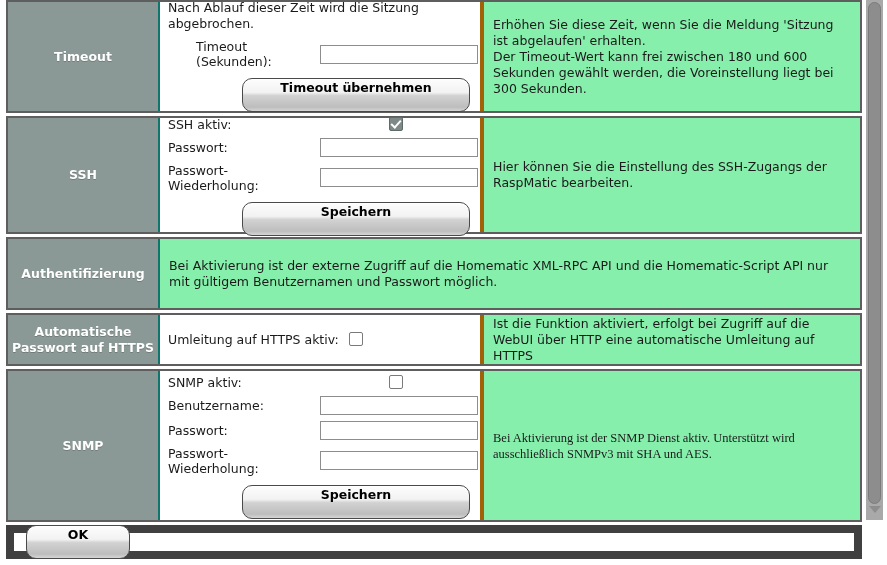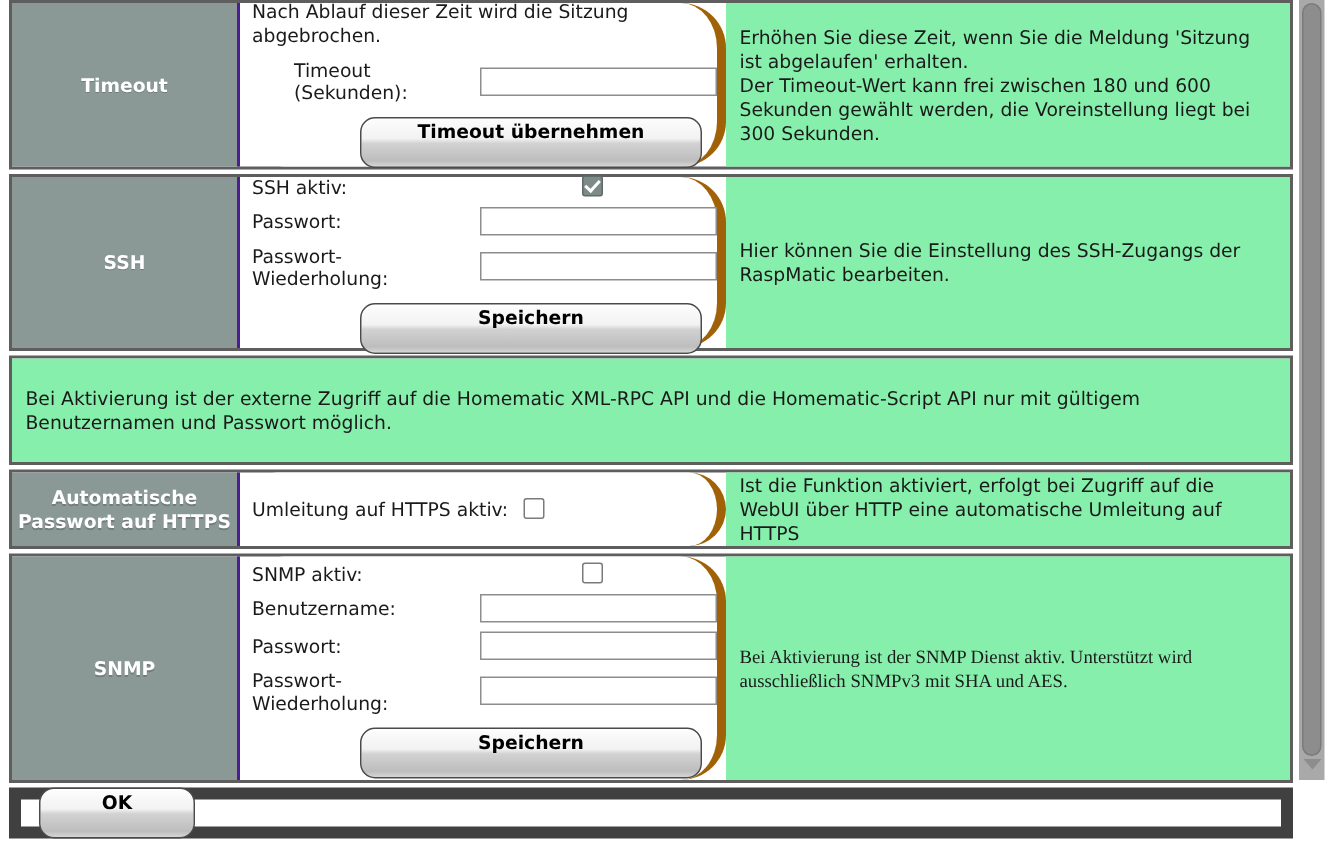--- a/index.html
+++ b/index.html
@@ -49,38 +49,37 @@
     min-width: 152px;
     background: #8a9896;
     color: #ffffff;
     font-weight: bold;
     font-size: 12.5px;
     display: flex;
     align-items: center;
     justify-content: center;
     text-align: center;
     box-sizing: border-box;
-    border-right: 2px solid #4c1d95;
+    border-right: 2px solid #0f766e;
     text-shadow: 0 1px 0 rgba(0,0,0,0.18);
     line-height: 1.25;
     padding: 2px 4px;
   }
 
   
   .cell-form {
     width: 324px;
     min-width: 324px;
     box-sizing: border-box;
-    border-right: 6px solid #a16207;
+    border-right: 4px solid #a16207;
     background: #ffffff;
     padding: 6px 8px 7px 8px;
     display: flex;
     flex-direction: column;
     justify-content: center;
-    border-radius: 30px;
   }
 
   
   .cell-help {
     flex: 1 1 auto;
     box-sizing: border-box;
     background: #86efac;
     padding: 6px 9px;
     display: flex;
     align-items: center;
@@ -286,20 +285,21 @@
           </div>
           <div class="btn-row">
             <div class="btn btn-wide">Speichern</div>
           </div>
         </div>
         <div class="cell-help left">
           <div class="help-text" style="white-space: pre-line;">Hier können Sie die Einstellung des SSH-Zugangs der RaspMatic bearbeiten.</div>
         </div>
       </div>
       <div class="row-block" style="height: 73px;">
+        <div class="cell-label">Authentifizierung</div>
         <div class="cell-help center">
           <div class="help-text" style="white-space: pre-line;">Bei Aktivierung ist der externe Zugriff auf die Homematic XML-RPC API und die Homematic-Script API nur mit gültigem Benutzernamen und Passwort möglich.</div>
         </div>
       </div>
       <div class="row-block" style="height: 53px;">
         <div class="cell-label">Automatische Passwort auf HTTPS</div>
         <div class="cell-form">
           <div class="field-row">
             <span class="field-label-inline">Umleitung auf HTTPS aktiv:</span>
             <span class="cbox-slot inline">

